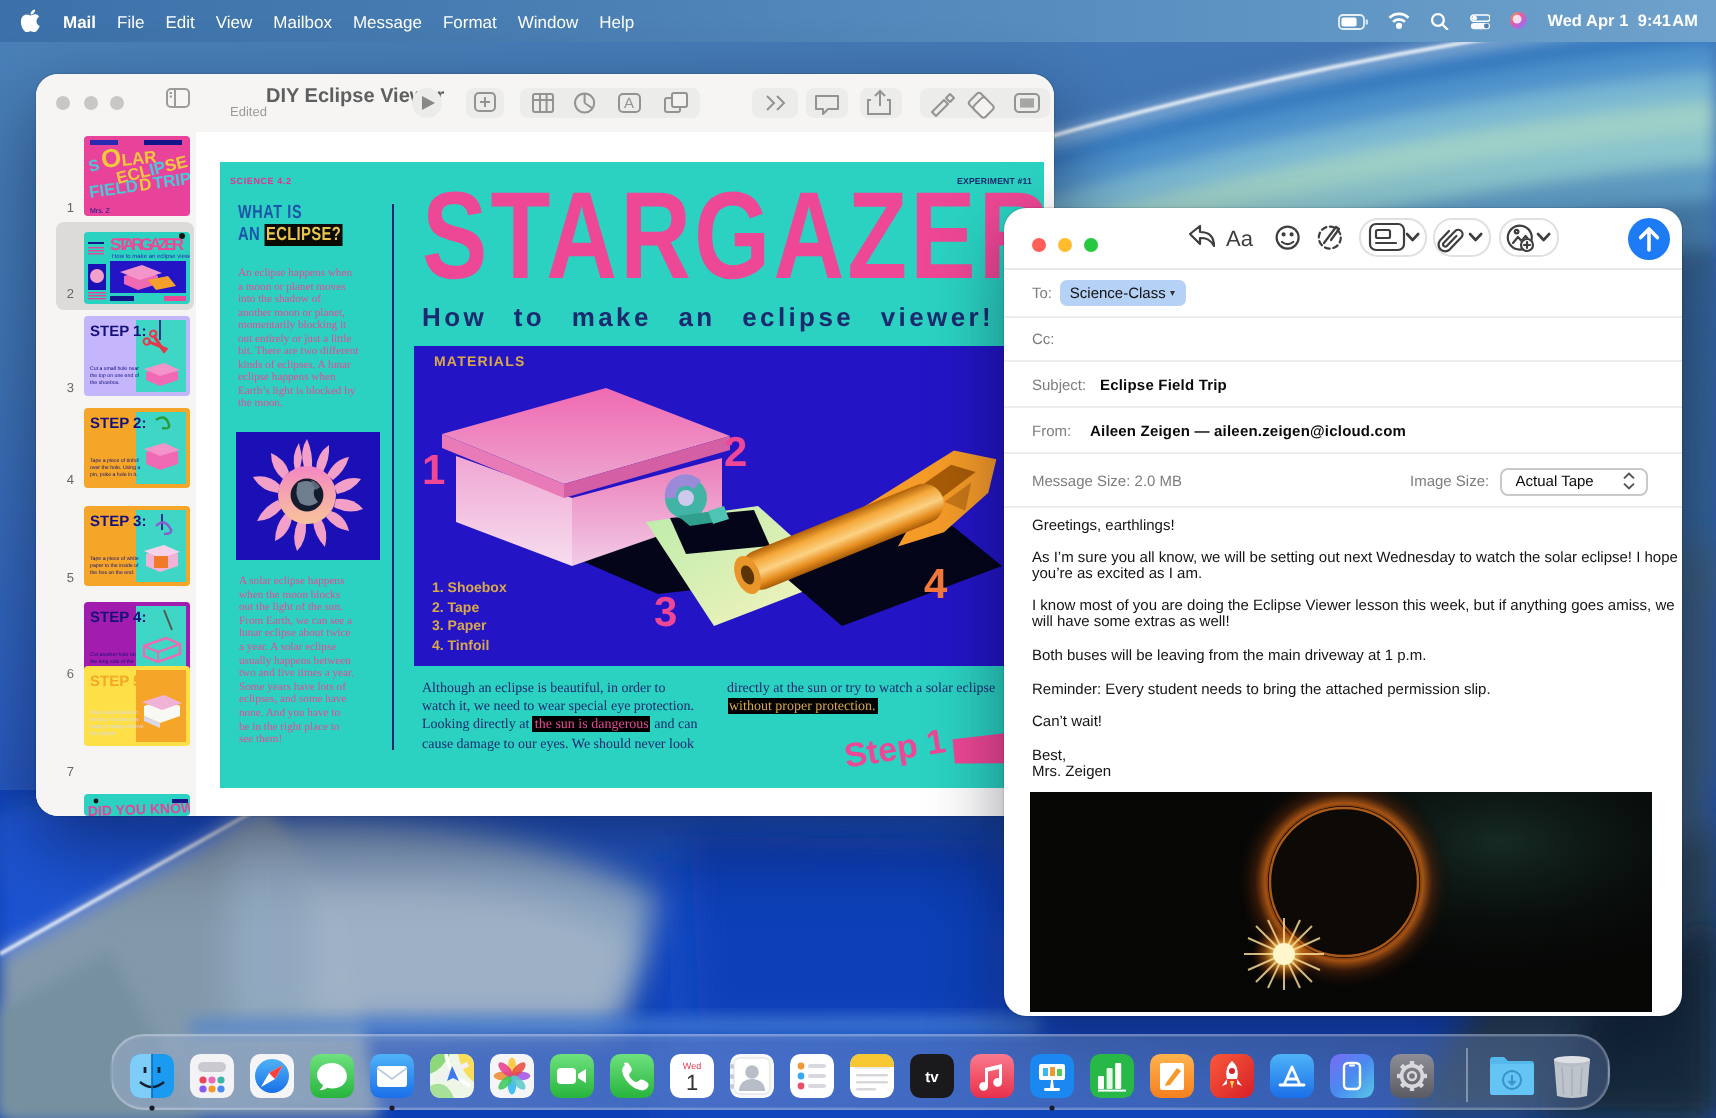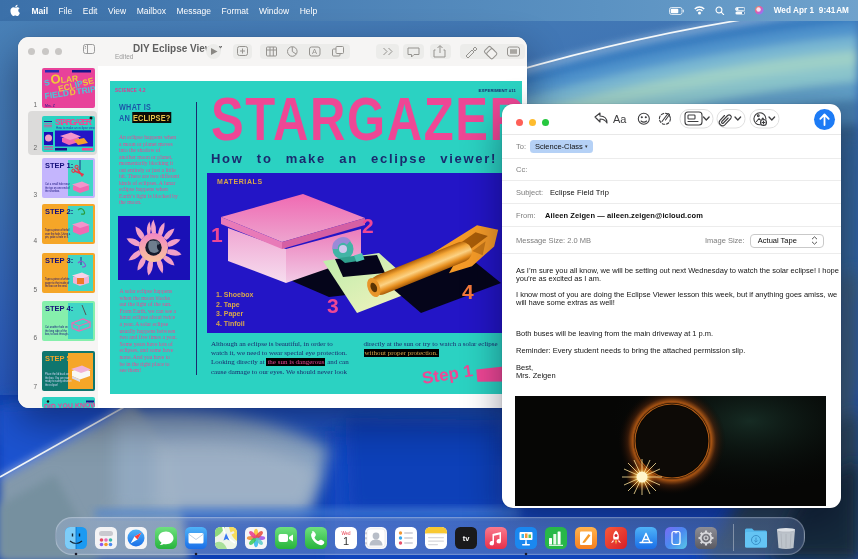--- a/index.html
+++ b/index.html
@@ -341,33 +341,33 @@
     <path d="M39,4 L39,12" stroke="#15107a" stroke-width="0.8"></path>
           <path d="M36,10 Q40,6 43,11 Q45,14 40,14" stroke="#8a5ad0" stroke-width="1.2" fill="none"></path>
     <path d="M31,24 L40,21.5 L47,24 L47,30 L38,33 L31,30 Z" fill="#f0b2d6"></path>
           <path d="M30,22.5 L40,19.5 L48,23 L38,26 Z" fill="#f8d2e8"></path>
     <rect x="35" y="25" width="7" height="6" fill="#f07a28"></rect>
     <text x="3" y="27" font-size="2.6" fill="#15107a" font-family="Liberation Sans">Tape a piece of white</text>
           <text x="3" y="30.5" font-size="2.6" fill="#15107a" font-family="Liberation Sans">paper to the inside of</text>
           <text x="3" y="34" font-size="2.6" fill="#15107a" font-family="Liberation Sans">the box on the end.</text>
         </svg>
   </div>
-  <div class="pthumb" style="top:234.5px;background:#86efac">
+  <div class="pthumb" style="top:234.5px;background:#a21caf">
     <svg width="53" height="40" viewBox="0 0 53 40">
           <rect x="26" y="2" width="25" height="36" fill="#3fd6c6"></rect>
     <text x="3" y="10" font-size="7.5" font-weight="bold" fill="#15107a" font-family="Liberation Sans">STEP 4:</text>
     <path d="M40,4 L44,14" stroke="#555" stroke-width="1"></path>
     <path d="M30,22 L41,18 L48,21 L48,26 L37,30 L30,27 Z" fill="none" stroke="#ef6ab2" stroke-width="1.2"></path>
           <path d="M30,22 L37,25 L37,30 M37,25 L48,21" stroke="#ef6ab2" stroke-width="1" fill="none"></path>
     <text x="3" y="27" font-size="2.6" fill="#15107a" font-family="Liberation Sans">Cut another hole on</text>
           <text x="3" y="30.5" font-size="2.6" fill="#15107a" font-family="Liberation Sans">the long side of the</text>
           <text x="3" y="34" font-size="2.6" fill="#15107a" font-family="Liberation Sans">box, to look through.</text>
         </svg>
   </div>
-  <div class="pthumb" style="top:285px;background:#0f766e">
+  <div class="pthumb" style="top:267px;background:#fde047">
     <svg width="53" height="40" viewBox="0 0 53 40">
           <rect x="26" y="2" width="25" height="36" fill="#f5a628"></rect>
     <text x="3" y="10" font-size="7.5" font-weight="bold" fill="#f5a628" font-family="Liberation Sans">STEP 5:</text>
     <path d="M30,20 L40,16.5 L48,20 L48,25 L38,28.5 L30,25 Z" fill="#f8f8f4"></path>
           <path d="M29,18 L40,14.5 L49,18.5 L39,22 Z" fill="#f0b2d6"></path>
           <path d="M30,25 L38,28.5 L38,31 L30,27.5 Z" fill="#d8d8e8"></path>
     <text x="3" y="24" font-size="2.6" fill="#d8d8f8" font-family="Liberation Sans">Place the lid back on</text>
           <text x="3" y="27.5" font-size="2.6" fill="#d8d8f8" font-family="Liberation Sans">the box. You are now</text>
           <text x="3" y="31" font-size="2.6" fill="#d8d8f8" font-family="Liberation Sans">ready to safely observe</text>
           <text x="3" y="34.5" font-size="2.6" fill="#d8d8f8" font-family="Liberation Sans">the eclipse!</text>
@@ -478,36 +478,38 @@
   <div style="position:absolute;left:0;top:29.5px;width:339px;height:1px;background:#e8e8e8"></div>
   <div style="position:absolute;left:0;top:53.5px;width:339px;height:1px;background:#ececec"></div>
   <div style="position:absolute;left:0;top:76px;width:339px;height:1px;background:#ececec"></div>
   <div style="position:absolute;left:0;top:99px;width:339px;height:1px;background:#ececec"></div>
   <div style="position:absolute;left:0;top:122px;width:339px;height:1px;background:#ececec"></div>
   <div style="position:absolute;left:0;top:149px;width:339px;height:1px;background:#ececec"></div>
   <div class="flabel" style="position:absolute;left:14px;top:38px">To:</div>
   <div style="position:absolute;left:27.7px;top:35.5px;width:63px;height:13.5px;background:#b5d1f6;border-radius:3.5px;font-size:7.5px;color:#111;display:flex;align-items:center;justify-content:center">Science-Class&nbsp;<span style="font-size:5px;color:#333">▾</span></div>
   <div class="flabel" style="position:absolute;left:14px;top:60.5px">Cc:</div>
   <div class="flabel" style="position:absolute;left:14px;top:83.5px">Subject:</div>
-  <div style="position:absolute;left:48px;top:83.5px;font-size:7.5px;color:#0a0a0a;font-weight:normal;letter-spacing:.1px">Eclipse Field Trip</div>
+  <div style="position:absolute;left:48px;top:83.5px;font-size:7.5px;color:#0a0a0a;font-weight:bold;letter-spacing:.1px">Eclipse Field Trip</div>
   <div class="flabel" style="position:absolute;left:14px;top:106.5px">From:</div>
   <div style="position:absolute;left:43px;top:106.5px;font-size:7.5px;color:#0a0a0a;font-weight:bold;letter-spacing:.1px">Aileen Zeigen — aileen.zeigen@icloud.com</div>
   <div class="flabel" style="position:absolute;left:14px;top:131.5px">Message Size: 2.0 MB</div>
   <div class="flabel" style="position:absolute;left:203px;top:131.5px">Image Size:</div>
   <div style="position:absolute;left:247.8px;top:129.5px;width:74px;height:14px;background:#fff;border:1px solid #c9c9c9;border-radius:4px;font-size:7.5px;color:#0a0a0a;display:flex;align-items:center">
     <span style="margin-left:7px">Actual Tape</span>
     <svg width="7" height="9" viewBox="0 0 7 9" style="position:absolute;right:5px">
         <path d="M1,3.2 L3.5,0.8 L6,3.2 M1,5.8 L3.5,8.2 L6,5.8" stroke="#555" fill="none" stroke-width="1"></path>
       </svg>
   </div>
   <div style="position:absolute;left:14px;top:155px;font-size:7.5px;line-height:8px;color:#141414">
+    <div>Greetings, earthlings!</div>
     <div style="margin-top:8px">As I’m sure you all know, we will be setting out next Wednesday to watch the solar eclipse! I hope<br>you’re as excited as I am.</div>
     <div style="margin-top:8px">I know most of you are doing the Eclipse Viewer lesson this week, but if anything goes amiss, we<br>will have some extras as well!</div>
-    <div style="margin-top:23px">Both buses will be leaving from the main driveway at 1 p.m.</div>
+    <div style="margin-top:9px">Both buses will be leaving from the main driveway at 1 p.m.</div>
     <div style="margin-top:9px">Reminder: Every student needs to bring the attached permission slip.</div>
+    <div style="margin-top:8px">Can’t wait!</div>
     <div style="margin-top:9px">Best,<br>Mrs. Zeigen</div>
   </div>
   <svg width="311" height="110" viewBox="0 0 311 110" style="position:absolute;left:13px;top:292px">
     <defs>
       <radialGradient id="corona" cx="0.5" cy="0.5" r="0.5">
         <stop offset="0" stop-color="#000"></stop>
           <stop offset="0.64" stop-color="#0a0502"></stop>
           <stop offset="0.73" stop-color="#c05e14" stop-opacity=".85"></stop>
           <stop offset="0.82" stop-color="#48200a" stop-opacity=".7"></stop>
           <stop offset="1" stop-color="#0a0502" stop-opacity="0"></stop>

